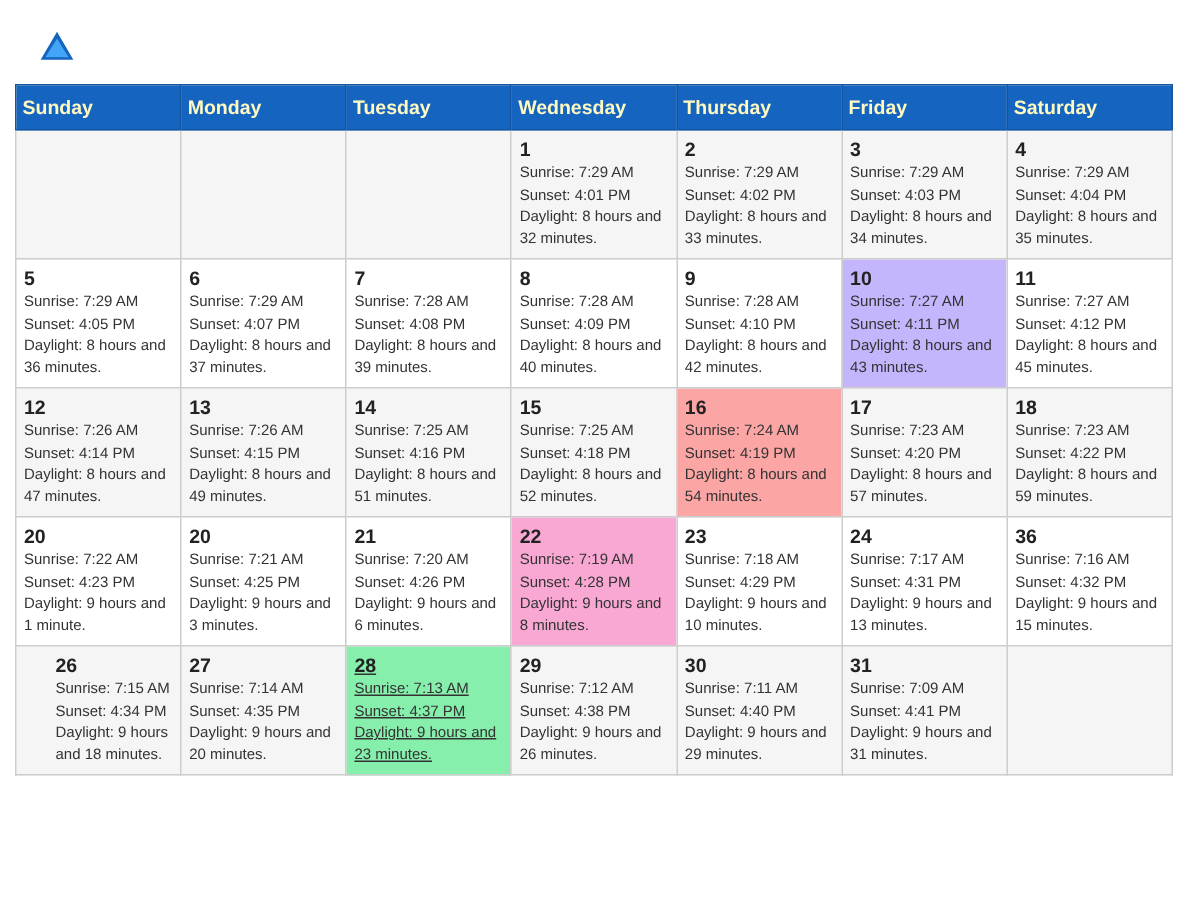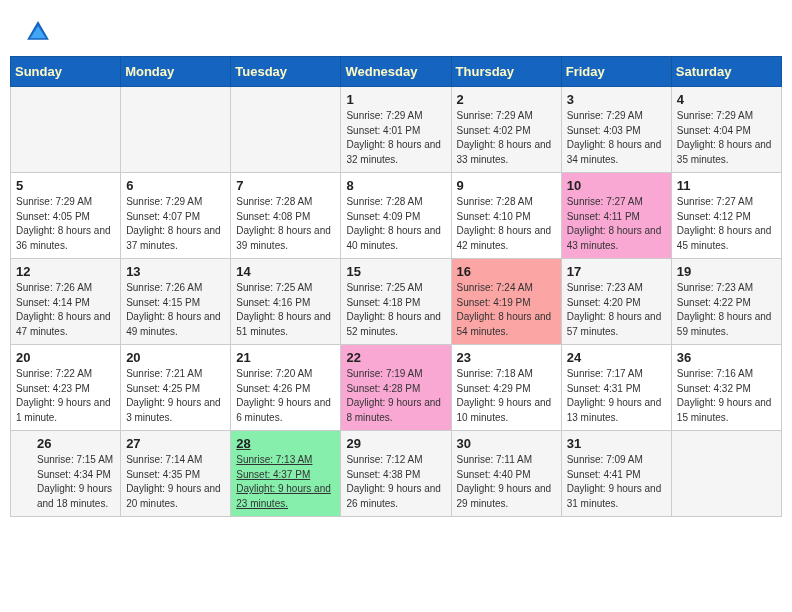--- a/index.html
+++ b/index.html
@@ -169,21 +169,21 @@
           <div class="day-info">Sunrise: 7:28 AM<br>Sunset: 4:08 PM<br>Daylight: 8 hours and 39 minutes.</div>
         </td>
         <td style="background: rgb(255, 255, 255);">
           <span class="day-number">8</span>
           <div class="day-info">Sunrise: 7:28 AM<br>Sunset: 4:09 PM<br>Daylight: 8 hours and 40 minutes.</div>
         </td>
         <td style="background: rgb(255, 255, 255);">
           <span class="day-number">9</span>
           <div class="day-info">Sunrise: 7:28 AM<br>Sunset: 4:10 PM<br>Daylight: 8 hours and 42 minutes.</div>
         </td>
-        <td style="background: #f9a8d4;">
+        <td style="background: #c4b5fd;">
           <span class="day-number">10</span>
           <div class="day-info">Sunrise: 7:27 AM<br>Sunset: 4:11 PM<br>Daylight: 8 hours and 43 minutes.</div>
         </td>
         <td style="background: rgb(255, 255, 255);">
           <span class="day-number">11</span>
           <div class="day-info">Sunrise: 7:27 AM<br>Sunset: 4:12 PM<br>Daylight: 8 hours and 45 minutes.</div>
         </td>
       </tr>
       <tr>
         <td style="background: rgb(245, 245, 245);">
@@ -204,21 +204,21 @@
         </td>
         <td style="background: #fca5a5;">
           <span class="day-number">16</span>
           <div class="day-info">Sunrise: 7:24 AM<br>Sunset: 4:19 PM<br>Daylight: 8 hours and 54 minutes.</div>
         </td>
         <td style="background: rgb(245, 245, 245);">
           <span class="day-number">17</span>
           <div class="day-info">Sunrise: 7:23 AM<br>Sunset: 4:20 PM<br>Daylight: 8 hours and 57 minutes.</div>
         </td>
         <td style="background: rgb(245, 245, 245);">
-          <span class="day-number">19</span>
+          <span class="day-number">18</span>
           <div class="day-info">Sunrise: 7:23 AM<br>Sunset: 4:22 PM<br>Daylight: 8 hours and 59 minutes.</div>
         </td>
       </tr>
       <tr>
         <td style="background: rgb(255, 255, 255);">
           <span class="day-number">20</span>
           <div class="day-info">Sunrise: 7:22 AM<br>Sunset: 4:23 PM<br>Daylight: 9 hours and 1 minute.</div>
         </td>
         <td style="background: rgb(255, 255, 255);">
           <span class="day-number">20</span>

